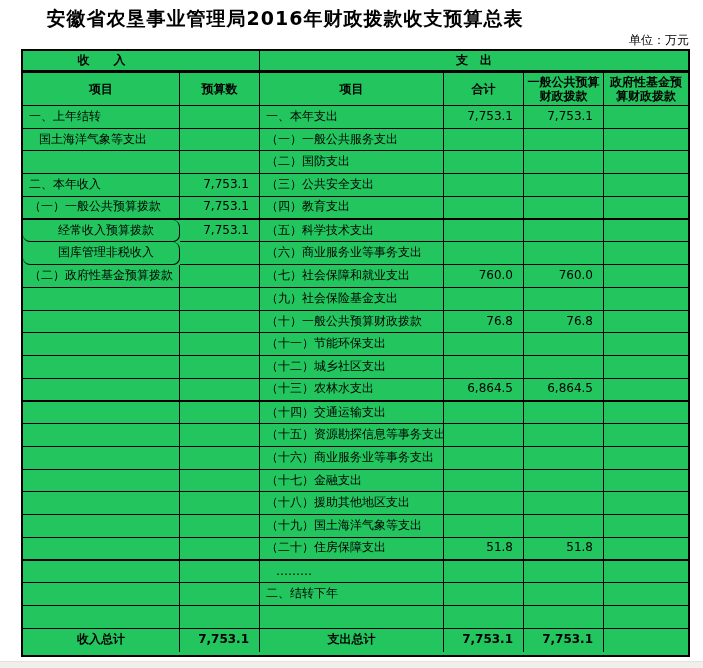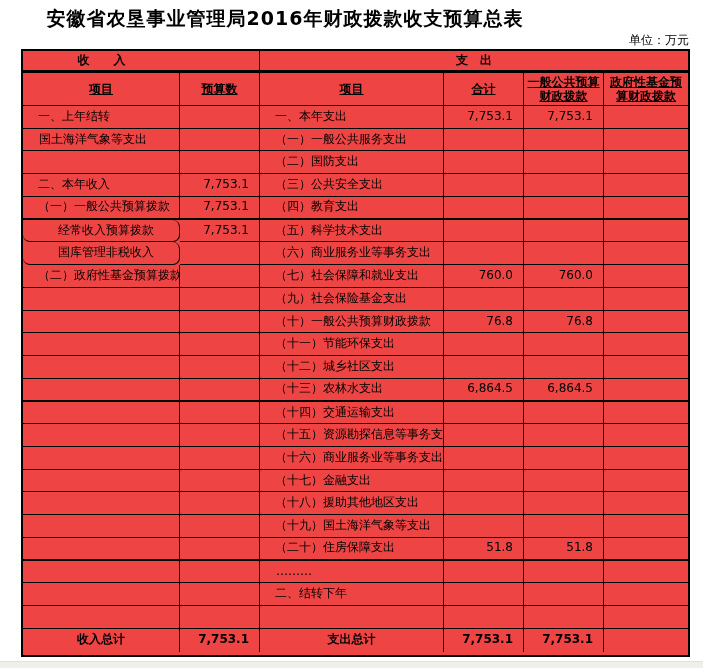--- a/index.html
+++ b/index.html
@@ -10,46 +10,46 @@
   }
   .page-title {
     position:absolute; top:6px; left:0; width:570px;
     text-align:center; font-size:19px; font-weight:bold; letter-spacing:1px;
   }
   .unit-label {
     position:absolute; top:32px; right:14px; font-size:12px;
   }
   .budget-table {
     position:absolute; left:21px; top:49px; width:669px; height:608px;
-    border:2px solid #000; background:#ef4444;
+    border:2px solid #000; background:#22c55e;
   }
   .trow {
     display:grid;
     grid-template-columns:157px 80px 184px 80px 80px 84px;
   }
   .cell {
     border-right:1px solid #000; border-bottom:1px solid #000;
     font-size:12px; line-height:1.15;
     display:flex; align-items:center; overflow:hidden; white-space:nowrap;
   }
   .cell.last { border-right:none; }
   
   .hrow1 .cell { height:22px; border-bottom:3px solid #000; font-weight:bold; }
   .hrow1 .merge2 { grid-column:1 / 3; }
   .hrow1 .merge4 { grid-column:3 / 7; justify-content:center; }
   .rev-head-inner { display:inline-block; width:157px; text-align:center; }
   
   .hrow2 .cell {
     height:20px; font-weight:bold; justify-content:center; text-align:center;
-    white-space:normal; line-height:14px; padding:16px 3px;text-decoration:underline;
+    white-space:normal; line-height:14px; padding:16px 3px;
   }
   
   .drow .cell { height:22.74px; }
   .drow.thick .cell { border-bottom-width:2.5px; }
-  .lbl { padding-left:15px; }
+  .lbl { padding-left:6px; }
   .lbl.ind1 { padding-left:16px; }
   .lbl.ind2 { padding-left:35px;border-radius:7px; }
   .num { justify-content:flex-end; padding-right:10px; }
   
   .totrow .cell { height:23px; border-bottom:none; font-weight:bold; }
   .totrow .tlbl { justify-content:center; }
   .window-bottom-edge {
     position:absolute; left:0; bottom:0; width:703px; height:7px;
     background:#f1efec; border-top:1px solid #e3e1de;
   }

